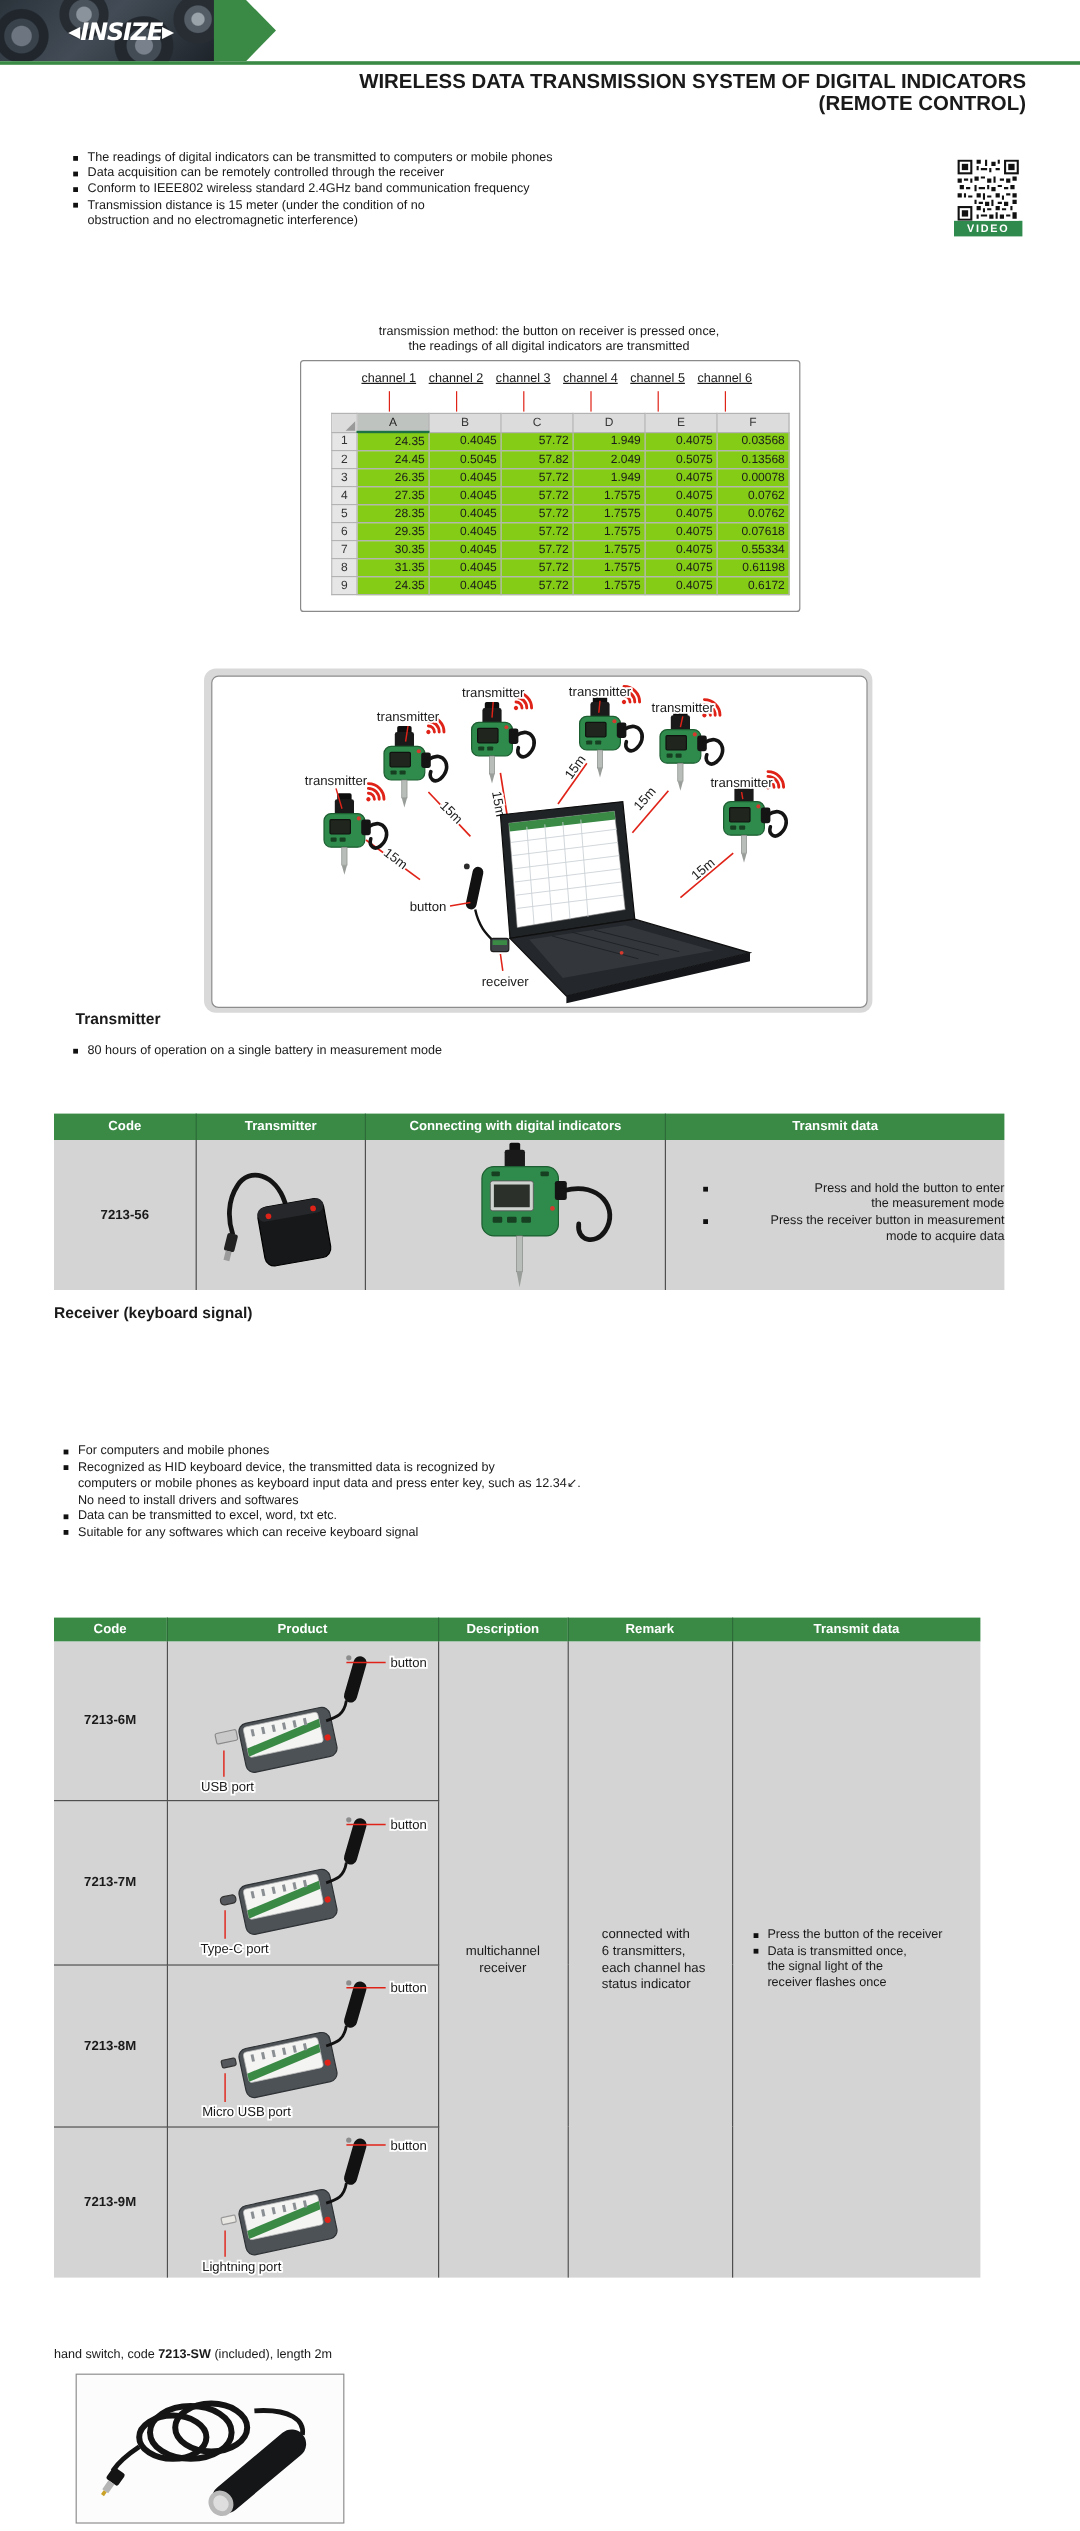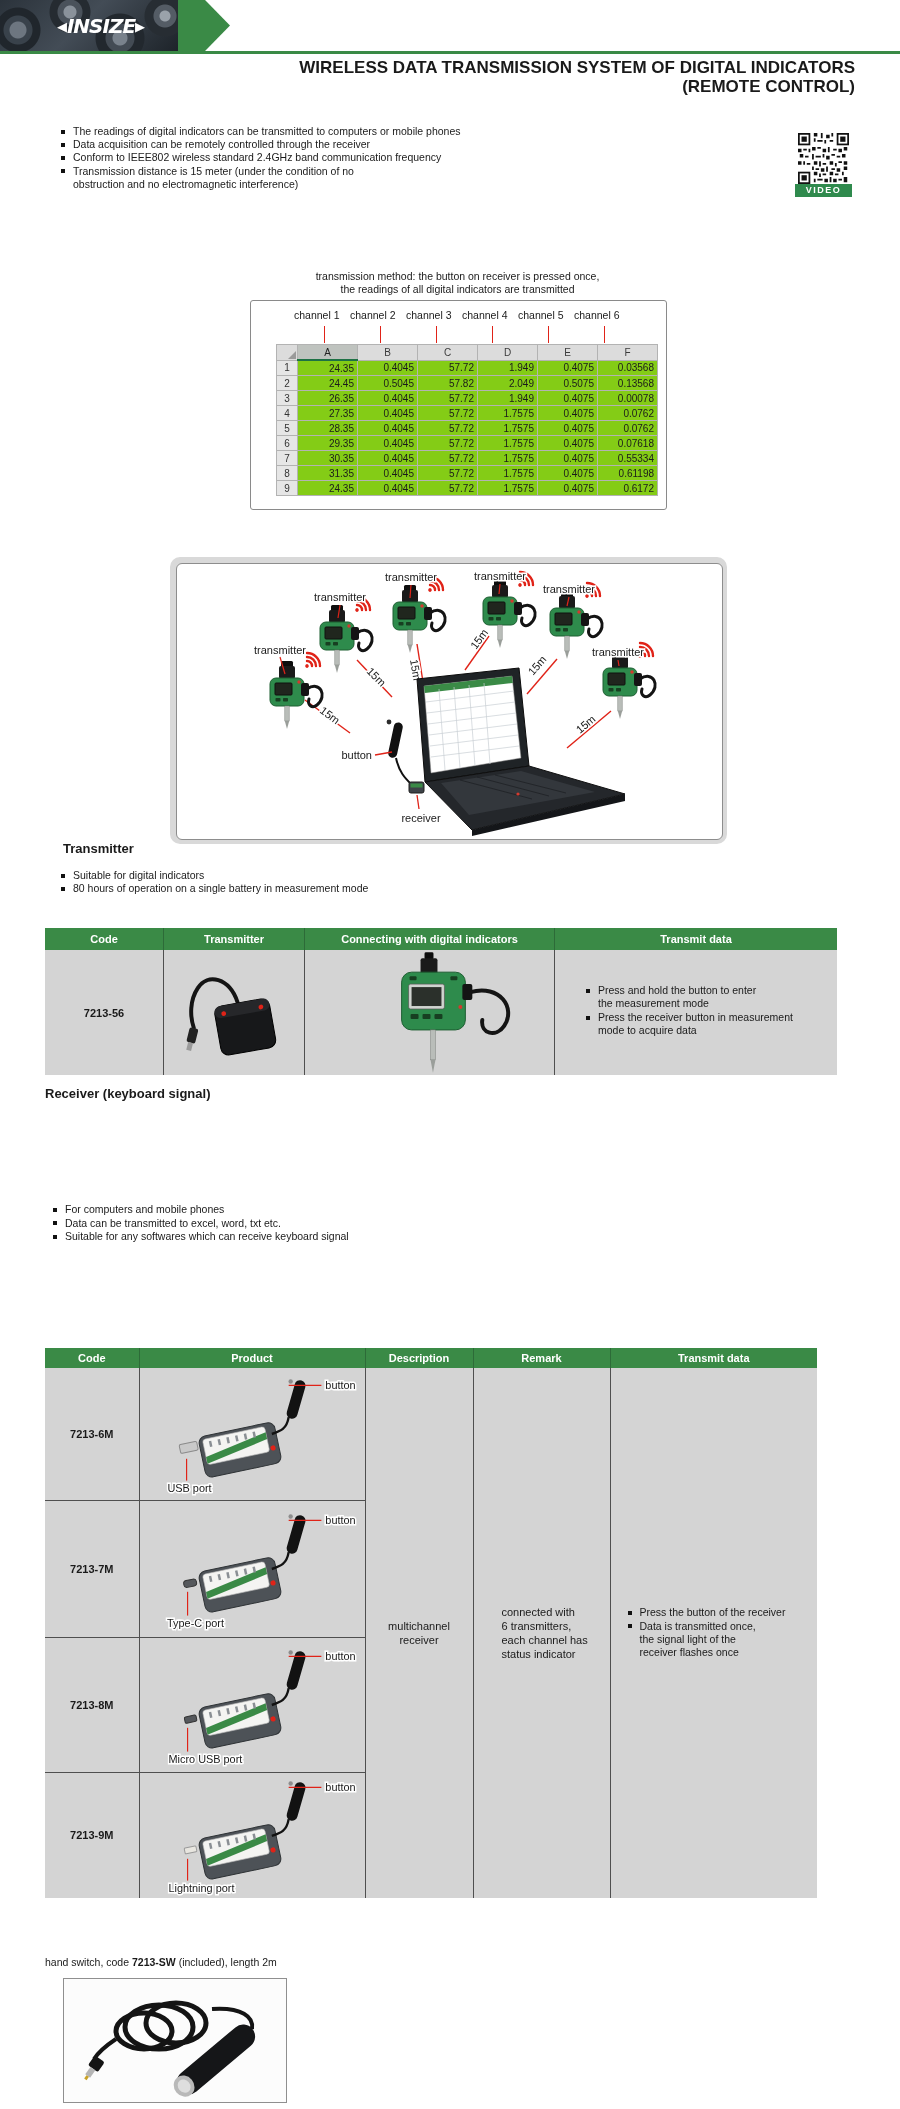--- a/index.html
+++ b/index.html
@@ -35,21 +35,21 @@
   .qr-wrap{position:absolute;left:795px;top:133px;width:57px;height:64px;}
   .qr-wrap svg{display:block;background:#fff;}
   .video-bar{width:57px;height:13px;background:#2f8a4d;color:#fff;font-size:9px;font-weight:bold;
     text-align:center;line-height:13px;letter-spacing:1.5px;}
 
   
   .caption{position:absolute;left:250px;top:270px;width:415px;text-align:center;
     font-size:10.5px;line-height:13px;white-space:pre-line;}
   .sheet-box{position:absolute;left:250px;top:300px;width:415px;height:208px;background:#fff;
     border:1px solid #8a8a8a;border-radius:3px;}
-  .ch-label{position:absolute;top:8px;width:60px;font-size:10.5px;}
+  .ch-label{position:absolute;top:8px;width:60px;text-align:center;font-size:10.5px;text-decoration:underline;}
   .ch-line{position:absolute;top:25px;width:1.4px;height:17px;background:#e02318;}
   .sheet-table{border-collapse:collapse;position:absolute;left:25px;top:43px;table-layout:fixed;}
   .sheet-table th,.sheet-table td{border:1px solid #b3b3b3;font-size:10px;height:14px;padding:0;font-weight:normal;}
   .sheet-table th.corner{width:20px;background:#dcdcdc;position:relative;}
   .sheet-table th.corner::after{content:"";position:absolute;right:1px;bottom:1px;
     border-left:8px solid transparent;border-bottom:8px solid #9a9a9a;}
   .sheet-table th.col{width:56px;background:#dcdcdc;color:#3a3a3a;}
   .sheet-table th.col.selected{background:#bfc3bf;border-bottom:2px solid #1e7145;color:#222;}
   .sheet-table td.rownum{width:20px;background:#e6e6e6;text-align:center;color:#333;}
   .sheet-table td.val{width:56px;background:#84cc16;text-align:right;padding-right:3px;color:#1b1b1b;}
@@ -68,21 +68,21 @@
   .rx-list{position:absolute;left:52px;top:1203px;width:620px;}
   .rx-list li{line-height:13.5px;}
 
   
   .t1{position:absolute;left:45px;top:928px;width:792px;}
   .t1-head{display:flex;height:22px;background:#3a8a46;}
   .t1-head .hc{color:#fff;font-size:11px;font-weight:bold;text-align:center;line-height:22px;
     border-right:1px solid #2d6b38;box-sizing:border-box;}
   .t1-head .hc:last-child{border-right:none;}
   .t1-body{display:flex;height:125px;background:#d4d4d4;}
-  .t1-body .bc{border-right:1px solid #4f4f4f;box-sizing:border-box;position:relative;}
+  .t1-body .bc{border-right:1px solid #4f4f4f;box-sizing:border-box;position:relative;text-align:right;}
   .t1-body .bc:last-child{border-right:none;}
   .code-txt{font-size:11px;font-weight:bold;}
   .t1 .code-cell{display:flex;align-items:center;justify-content:center;}
   .cell-bullets{padding:34px 0 0 30px;}
   .cell-bullets ul.blist li{line-height:13px;margin-bottom:1px;}
 
   
   .t2{position:absolute;left:45px;top:1348px;border-collapse:collapse;table-layout:fixed;}
   .t2 th{background:#3a8a46;color:#fff;font-size:11px;font-weight:bold;height:20px;padding:0;
     border-right:1px solid #2d6b38;}
@@ -391,21 +391,20 @@
         <text class="dlbl" x="234" y="17" text-anchor="middle">transmitter</text>
         <text class="dlbl" x="323" y="16" text-anchor="middle">transmitter</text>
         <text class="dlbl" x="392" y="29" text-anchor="middle">transmitter</text>
         <text class="dlbl" x="441" y="92" text-anchor="middle">transmitter</text>
       </svg>
     </div>
   </div>
 
   <div class="sec-h" style="left:63px;top:841px;">Transmitter</div>
   <ul class="blist tx-list">
-    <li>Suitable for digital indicators</li>
     <li>80 hours of operation on a single battery in measurement mode</li>
   </ul>
 
   <div class="t1">
     <div class="t1-head">
       <div class="hc" style="width:119px;">Code</div>
       <div class="hc" style="width:141px;">Transmitter</div>
       <div class="hc" style="width:250px;">Connecting with digital indicators</div>
       <div class="hc" style="width:282px;">Transmit data</div>
     </div>
@@ -454,20 +453,23 @@
           <li>Press the receiver button in measurement
 mode to acquire data</li>
         </ul>
       </div>
     </div>
   </div>
 
   <div class="sec-h" style="left:45px;top:1086px;">Receiver (keyboard signal)</div>
   <ul class="blist rx-list">
     <li>For computers and mobile phones</li>
+    <li>Recognized as HID keyboard device, the transmitted data is recognized by
+computers or mobile phones as keyboard input data and press enter key, such as 12.34↙.
+No need to install drivers and softwares</li>
     <li>Data can be transmitted to excel, word, txt etc.</li>
     <li>Suitable for any softwares which can receive keyboard signal</li>
   </ul>
 
   <table class="t2">
     <colgroup>
         <col style="width:94px">
         <col style="width:226px">
         <col style="width:108px">
         <col style="width:137px">

